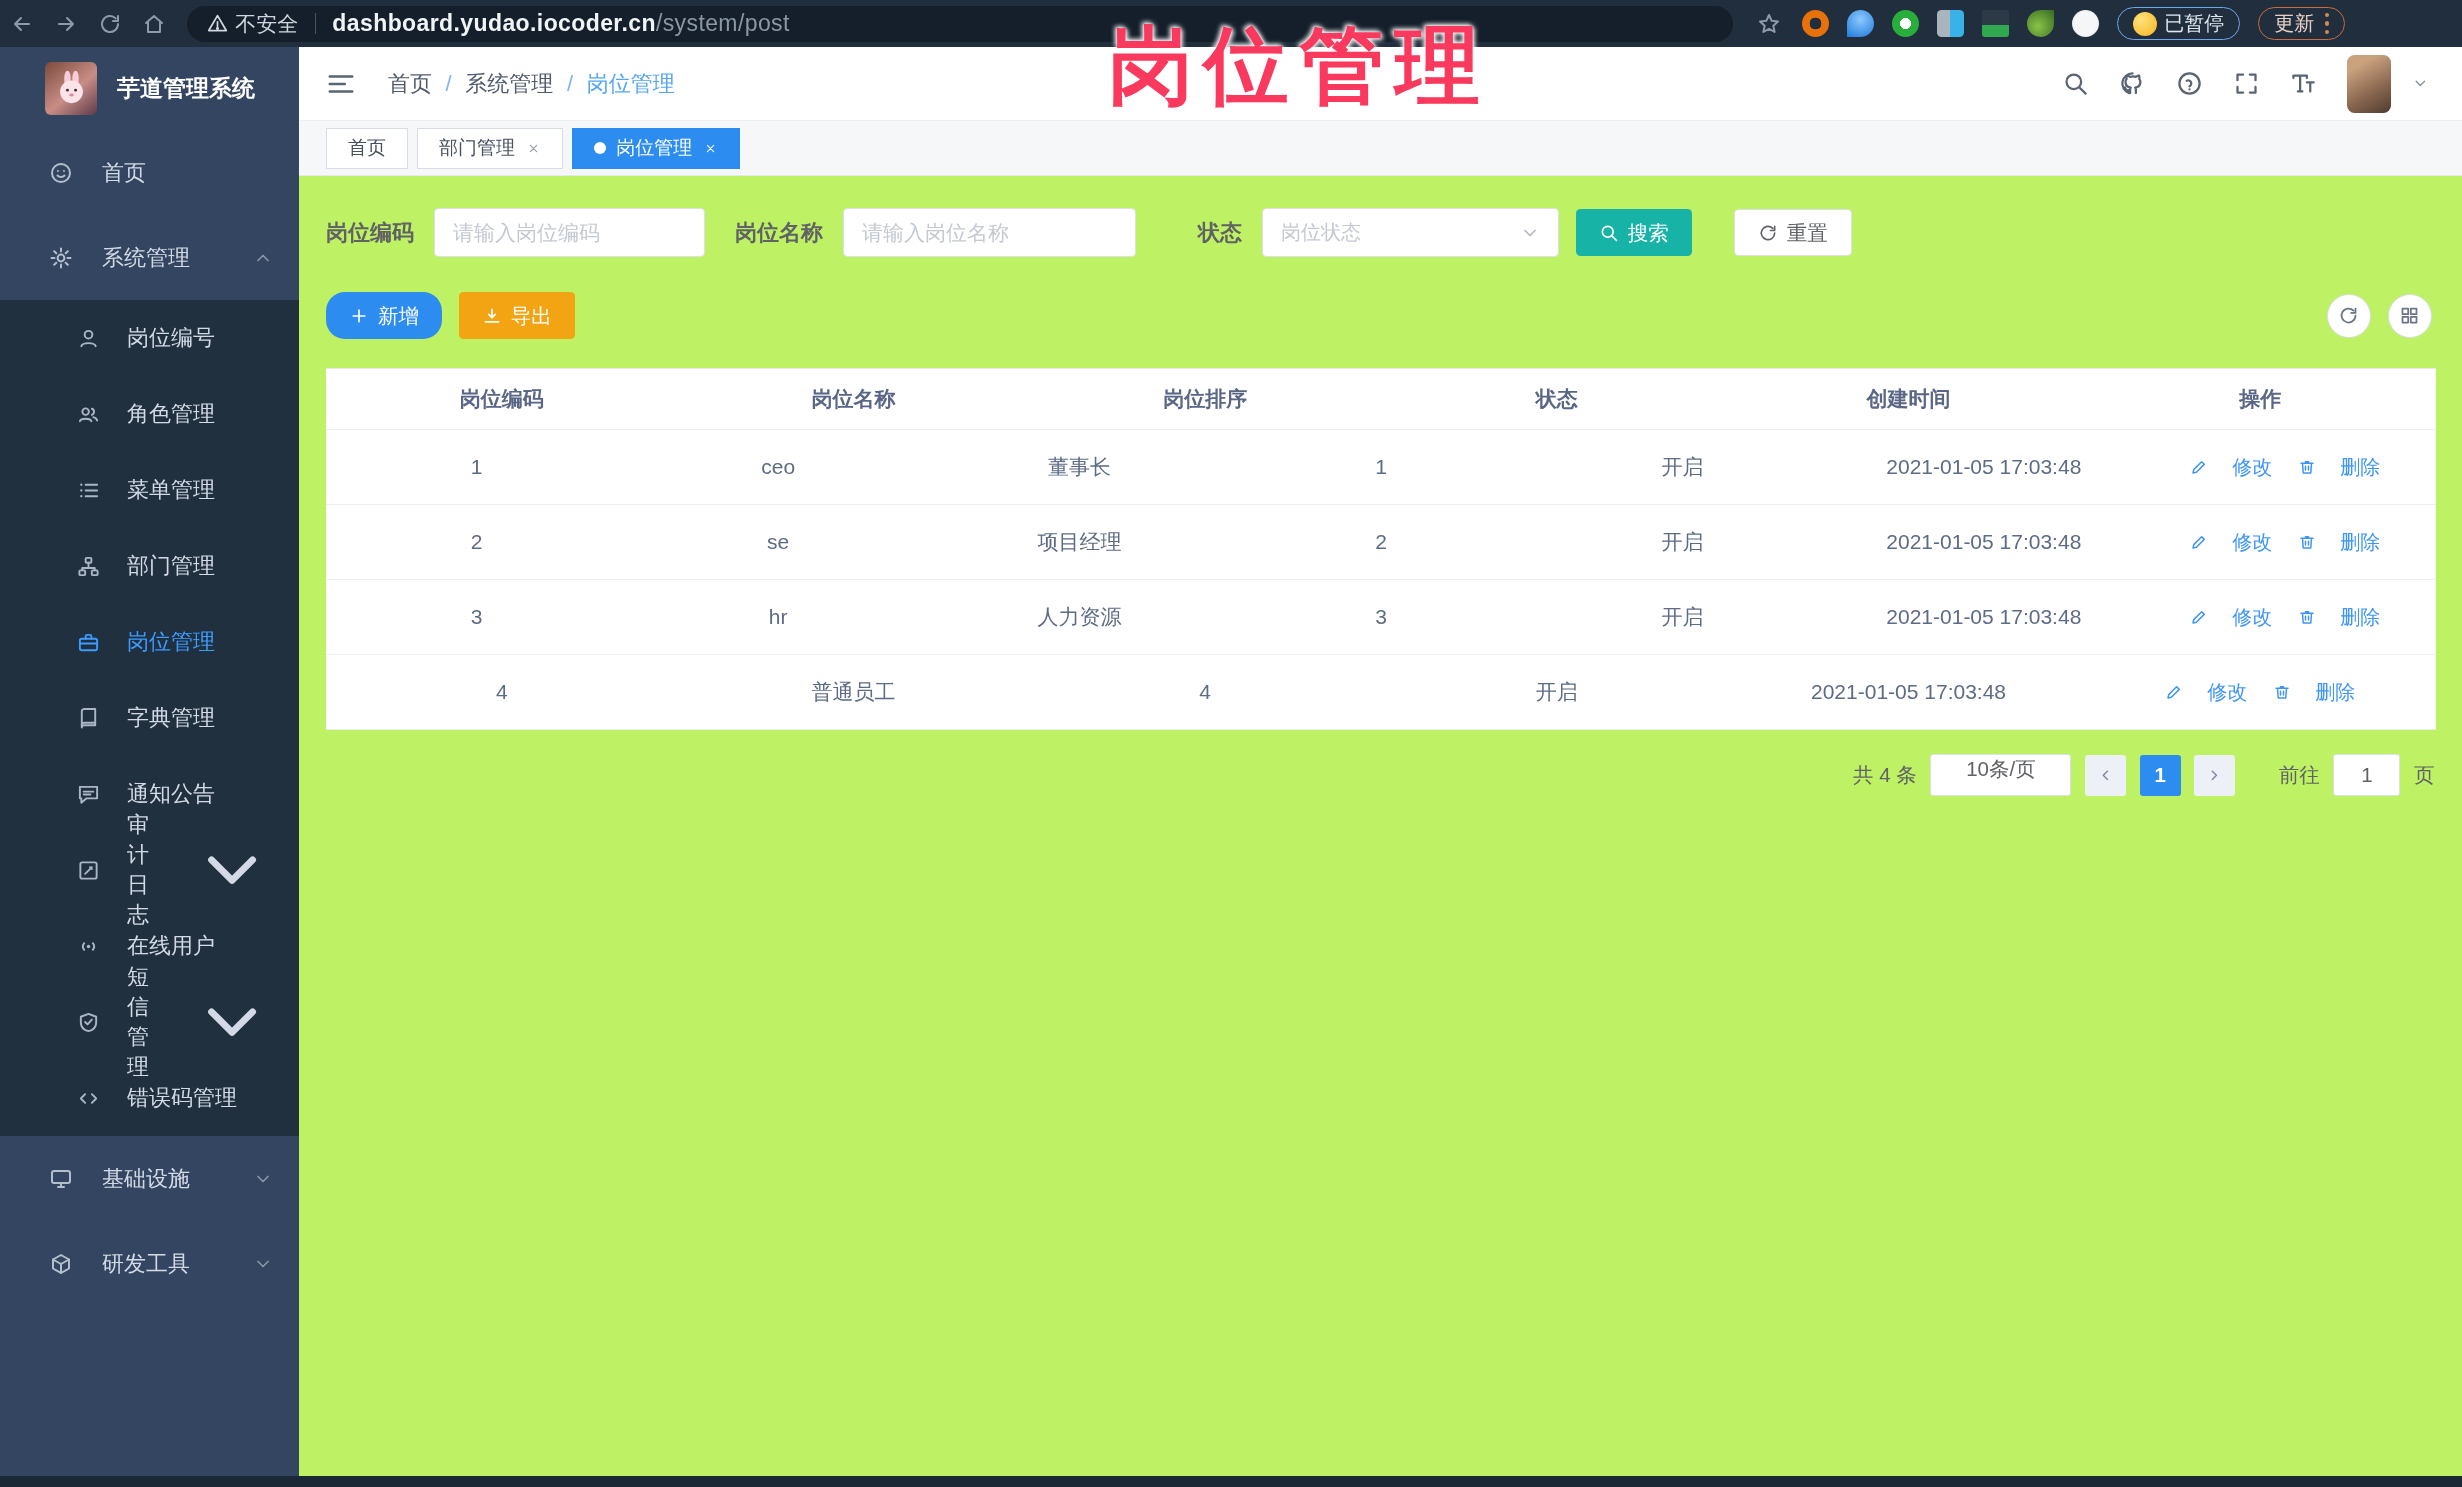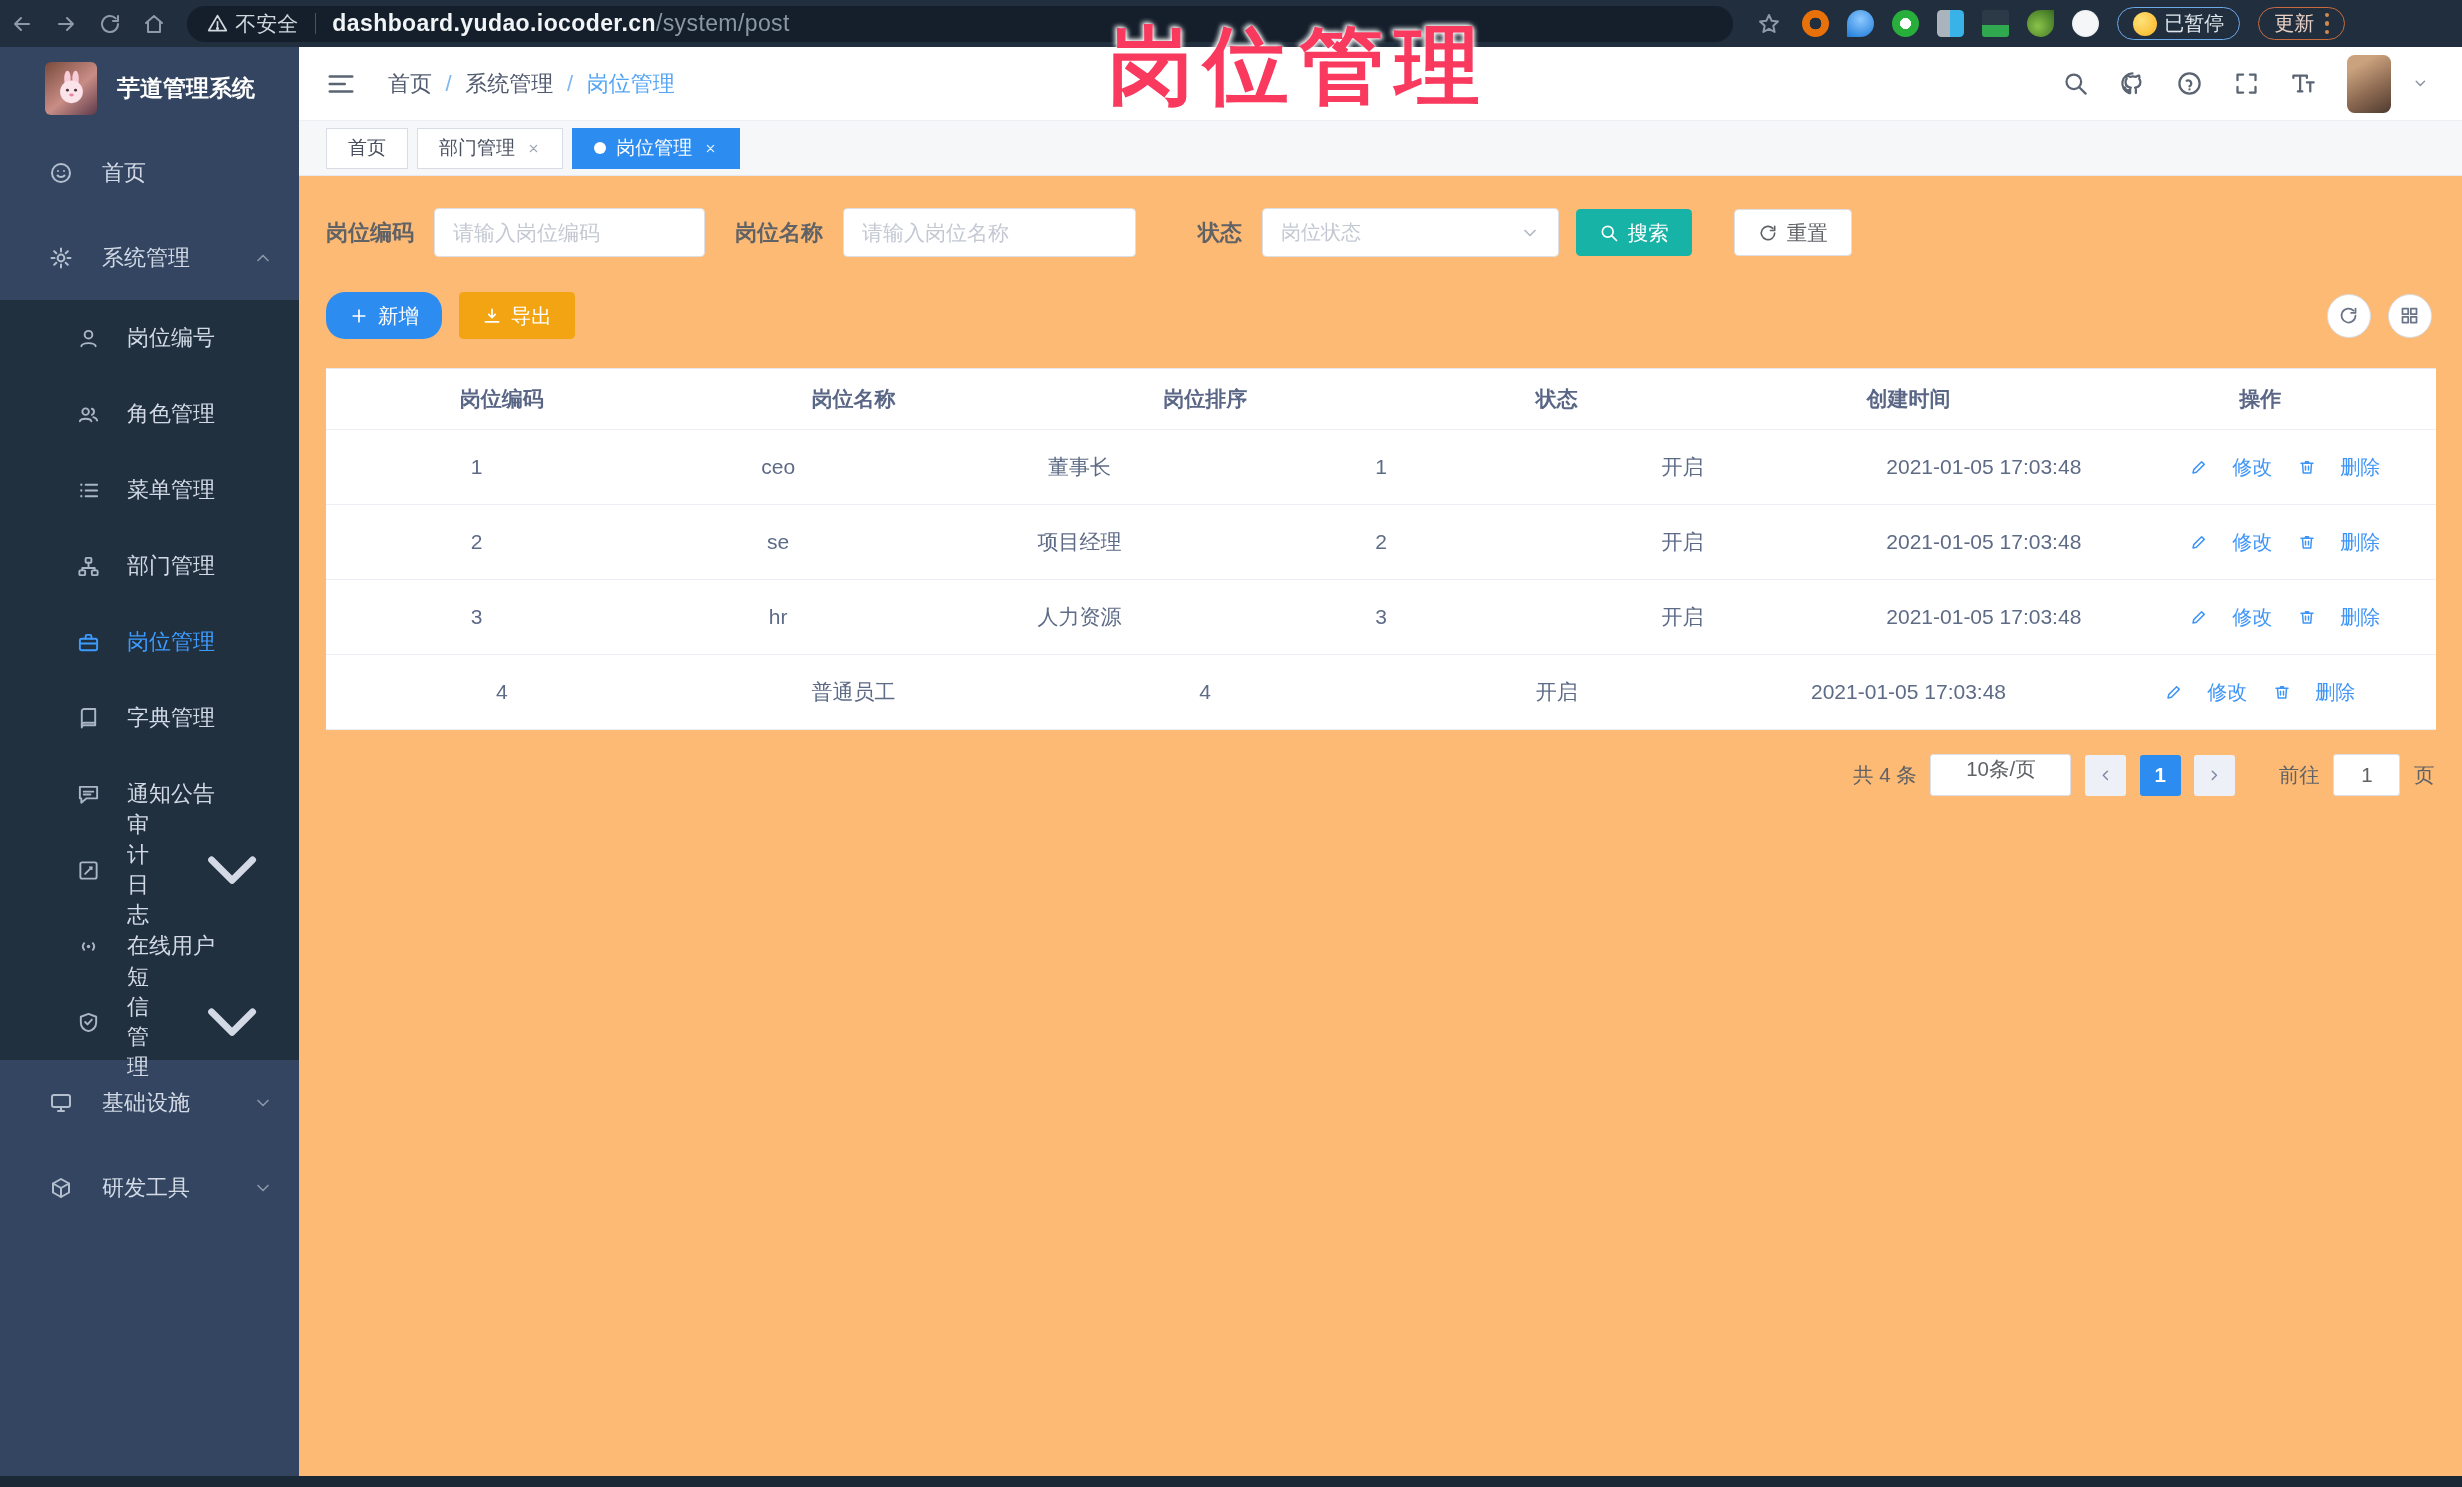--- a/index.html
+++ b/index.html
@@ -62,21 +62,21 @@
 
   .tabbar{height:55px;background:#f6f7f9;border-bottom:0.8px solid #e6e9ef;display:flex;align-items:center;
     padding-left:27px;gap:9px;}
   .tab{height:41px;display:flex;align-items:center;gap:10.6px;padding:0 21px;background:#fff;
     border:0.8px solid #d8dce5;font-size:19px;color:#495060;cursor:pointer;}
   .tab .tclose{width:15px;height:15px;color:#9aa2b0;}
   .tab.active{background:#2d8cf0;border-color:#2d8cf0;color:#fff;}
   .tab.active .tclose{color:#eaf3ff;}
   .tab .tdot{width:12px;height:12px;border-radius:50%;background:#fff;}
 
-  .content{flex:1;padding:32px 26px 0 27px;background:#fdba74;position:relative;}
+  .content{flex:1;padding:32px 26px 0 27px;background:#bef264;position:relative;}
 
   
   .filters{display:flex;align-items:center;}
   .f-label{font-size:22px;font-weight:bold;color:#606266;margin-right:20px;white-space:nowrap;}
   .inp{height:49px;background:#fff;border:0.8px solid #dcdfe6;border-radius:4.5px;padding:0 18px;
     font-size:21px;color:#606266;font-family:inherit;}
   .inp::placeholder{color:#c3c8d2;}
   .sel{width:297px;height:49px;background:#fff;border:0.8px solid #dcdfe6;border-radius:4.5px;
     display:flex;align-items:center;padding:0 18px;font-size:20px;color:#c3c8d2;cursor:pointer;}
   .sel .chev{margin-left:auto;width:20px;height:20px;color:#b2b8c2;}
@@ -301,20 +301,26 @@
         <div class="s-item">
           <svg class="ic mi" viewBox="0 0 24 24">
               <path d="M12 3l8 3v6c0 5-3.5 8-8 9-4.5-1-8-4-8-9V6z"></path>
               <path d="M8.5 11.5l2.5 2.5 4.5-5"></path>
             </svg>
           <span>短信管理</span>
           <svg class="ic chev" viewBox="0 0 24 24">
               <path d="M6 9l6 6 6-6"></path>
             </svg>
         </div>
+        <div class="s-item">
+          <svg class="ic mi" viewBox="0 0 24 24">
+              <path d="M8.5 7.5L4 12l4.5 4.5M15.5 7.5L20 12l-4.5 4.5"></path>
+            </svg>
+          <span>错误码管理</span>
+        </div>
       </div>
 
       <div class="m-item">
         <svg class="ic mi" viewBox="0 0 24 24">
             <rect x="3" y="4" width="18" height="12" rx="2"></rect>
             <path d="M9 20h6M12 16v4"></path>
           </svg>
         <span>基础设施</span>
         <svg class="ic chev" viewBox="0 0 24 24">
             <path d="M6 9l6 6 6-6"></path>

